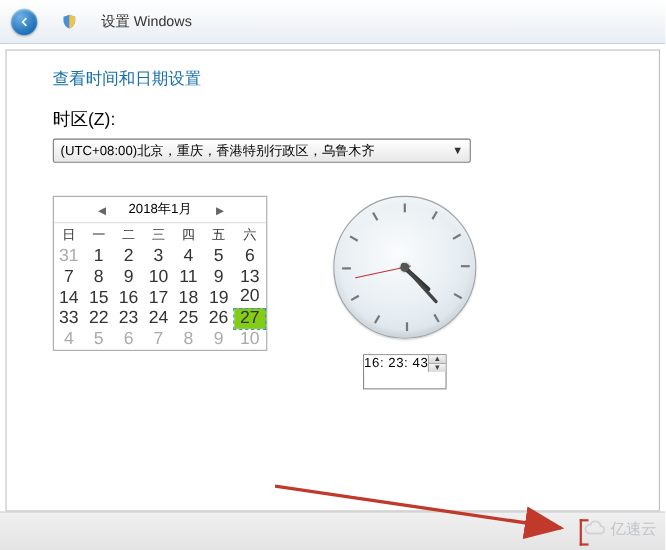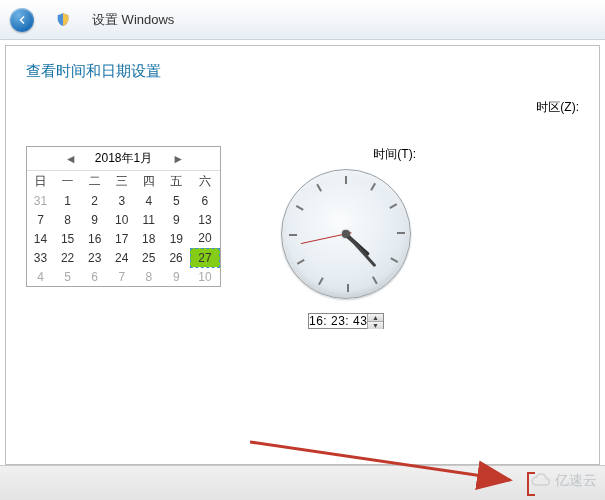--- a/index.html
+++ b/index.html
@@ -30,38 +30,37 @@
     display: flex; align-items: center; justify-content: center;
   }
   .back-btn svg { width: 12px; height: 12px; fill: #fff; }
   .shield-icon {
     width: 18px; height: 18px;
     display: flex; align-items: center; justify-content: center;
   }
   .shield-icon svg { width: 16px; height: 16px; }
   .header-title { font-size: 13px; color: #333; }
   .content {
-    padding: 16px 20px;
+    padding: 16px 42px;
     border: 1px solid #bfbfbf;
     margin: 5px;
     height: 420px;
     background: #fff;
     position: relative;
   }
   .page-heading {
     color: #1570a6;
     font-size: 15px;
     font-weight: normal;
     margin-bottom: 18px;
   }
   .field-label {
-    font-size: 12px;
+    font-size: 16px;
     margin-bottom: 6px;
     color: #000;
-    text-align: right;
   }
   .tz-select {
     width: 380px;
     height: 22px;
     border: 1px solid #7a7a7a;
     background: linear-gradient(to bottom,#fff,#e7e7e7);
     display: flex;
     align-items: center;
     justify-content: space-between;
     padding: 0 6px;
@@ -97,21 +96,21 @@
     text-align: center;
   }
   table.cal th {
     font-weight: normal;
     height: 20px;
     font-size: 12px;
     color: #333;
   }
   table.cal td {
     height: 19px;
-    font-size: 12px;
+    font-size: 16px;
     color: #333;
     cursor: default;
   }
   table.cal td.other { color: #aaa; }
   table.cal td.today {
     border: 1px dashed #3a8fd6;
     background: #84cc16;
   }
   .clock-wrap {
     width: 140px;
@@ -146,23 +145,23 @@
   .clock .minute { width: 3px; height: 48px; margin-left: -1.5px; margin-top: -43px; background:#444; transform: rotate(138deg);}
   .clock .second { width: 1px; height: 52px; margin-left: -0.5px; margin-top: -47px; background: #b33; transform: rotate(258deg);}
   .clock .pin {
     position: absolute; left: 50%; top: 50%;
     width: 8px; height: 8px; margin: -4px 0 0 -4px;
     background: #555; border-radius: 50%;
     box-shadow: 0 0 2px rgba(0,0,0,.5);
   }
   .time-spinner {
     display: flex;
-    align-items: center;
+    align-items: flex-start;
     border: 1px solid #888;
-    height: 16px;
+    height: 32px;
     background: #fff;
   }
   .time-spinner input {
     border: none;
     width: 58px;
     text-align: center;
     font-size: 12px;
     font-family: inherit;
     padding: 0;
     letter-spacing: 0.5px;
@@ -230,20 +229,24 @@
       <path d="M12 2v19c4.5-1.5 8-6 8-11V5l-8-3z" fill="#f3c24b"></path>
     </svg>
   </div>
   <span class="header-title">设置 Windows</span>
 </div>
 
 <div class="content">
   <h1 class="page-heading">查看时间和日期设置</h1>
 
   <div class="field-label">时区(Z):</div>
+  <div class="tz-select">
+    <span>(UTC+08:00)北京，重庆，香港特别行政区，乌鲁木齐</span>
+    <span class="chev">▼</span>
+  </div>
 
   <div class="columns">
     <div class="col-date">
       <div class="calendar">
         <div class="cal-header">
           <span class="cal-nav">◄</span>
           <span class="cal-title">2018年1月</span>
           <span class="cal-nav">►</span>
         </div>
         <table class="cal">
@@ -303,21 +306,20 @@
                 <td class="other">8</td>
                 <td class="other">9</td>
                 <td class="other">10</td>
               </tr>
             </tbody>
         </table>
       </div>
     </div>
 
     <div class="col-time">
-      <div class="field-label">时间(T):</div>
       <div class="clock-wrap">
         <div class="clock" id="clock-face">
           <div class="hand hour"></div>
           <div class="hand minute"></div>
           <div class="hand second"></div>
           <div class="pin"></div>
         <div class="tick" style="transform: rotate(0deg) translate(-50%, -58px);"></div>
             <div class="tick" style="transform: rotate(30deg) translate(-50%, -58px);"></div>
             <div class="tick" style="transform: rotate(60deg) translate(-50%, -58px);"></div>
             <div class="tick" style="transform: rotate(90deg) translate(-50%, -58px);"></div>

